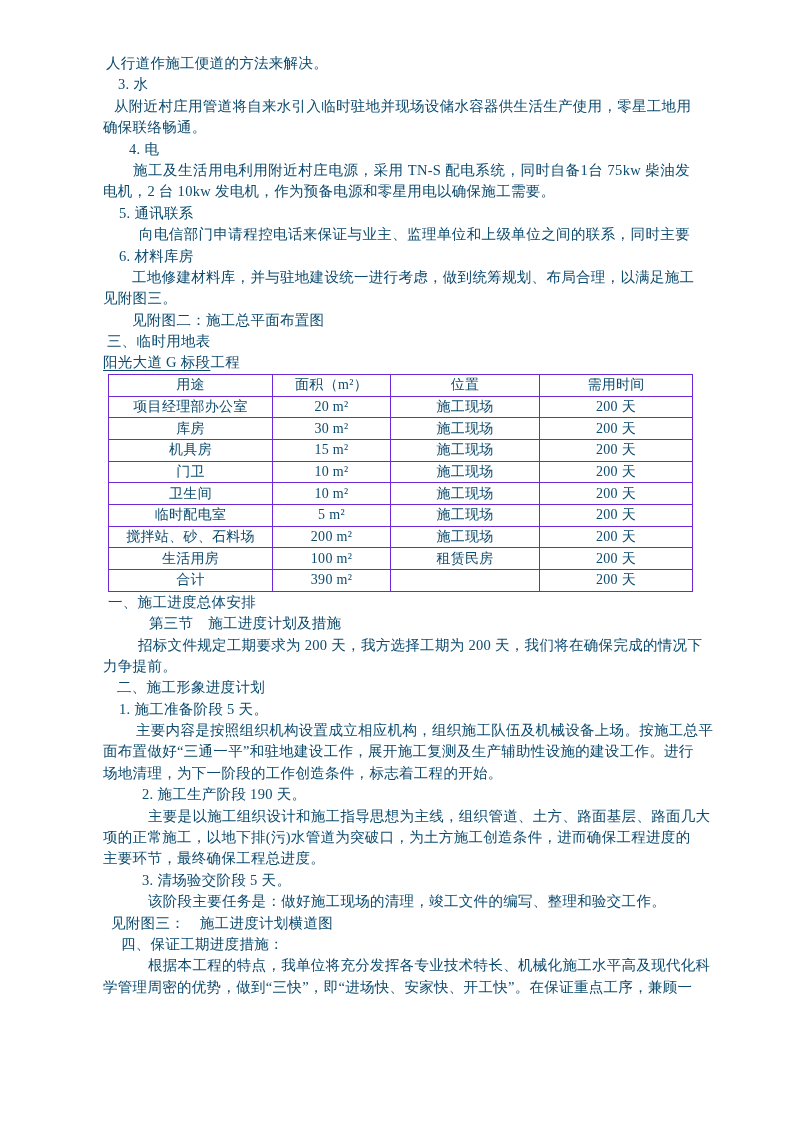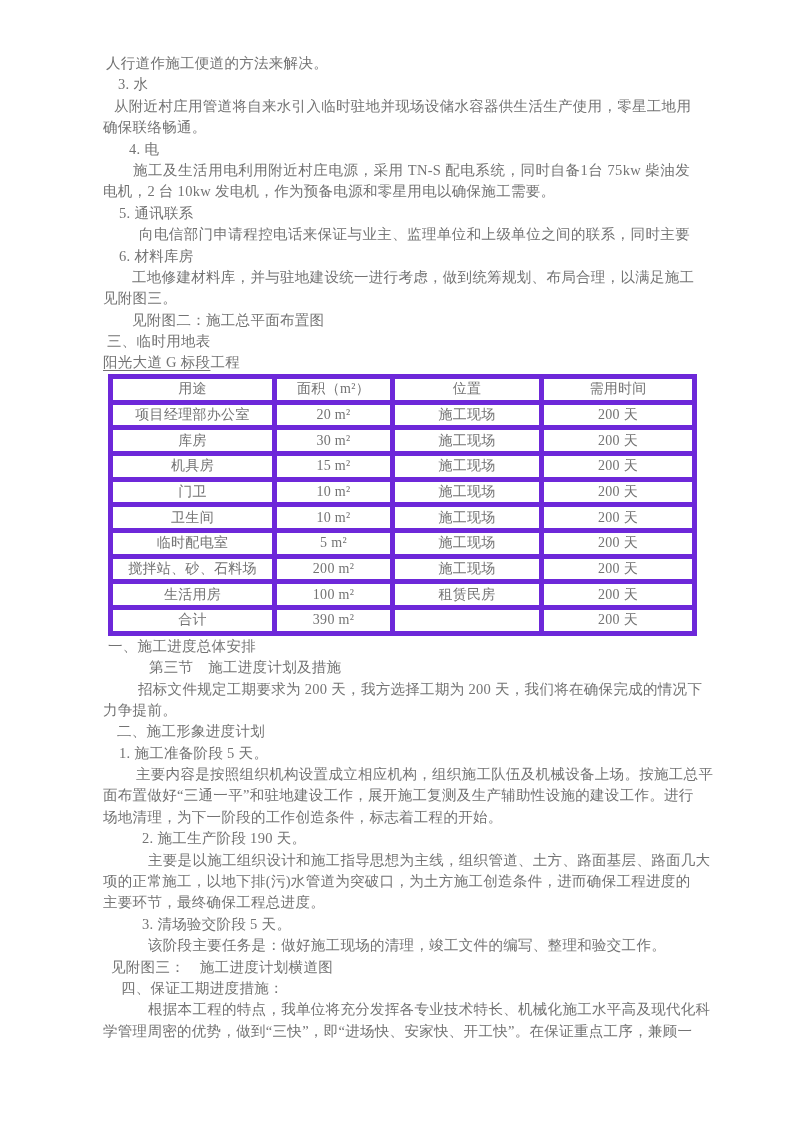--- a/index.html
+++ b/index.html
@@ -7,21 +7,21 @@
     padding: 0;
     background: #ffffff;
   }
   .page {
     position: relative;
     width: 793px;
     height: 1122px;
     background: #ffffff;
     overflow: hidden;
     font-family: "Liberation Serif", "DejaVu Serif", serif;
-    color: #737373;
+    color: #0c4a6e;
   }
   .content {
     position: absolute;
     left: 103px;
     top: 53px;
     width: 587px;
   }
   .ln {
     font-size: 14.5px;
     line-height: 21.4px;
@@ -37,21 +37,21 @@
     text-decoration: underline;
     text-underline-offset: 3px;
   }
   table.lu {
     border-collapse: collapse;
     table-layout: fixed;
     width: 584px;
     margin-left: 5px;
   }
   table.lu th, table.lu td {
-    border: 5px solid #6d28d9;
+    border: 1px solid #6d28d9;
     height: 20.7px;
     padding: 0;
     text-align: center;
     vertical-align: middle;
     font-size: 14px;
     font-weight: normal;
     letter-spacing: 0.3px;
     overflow: hidden;
   }
 </style>

